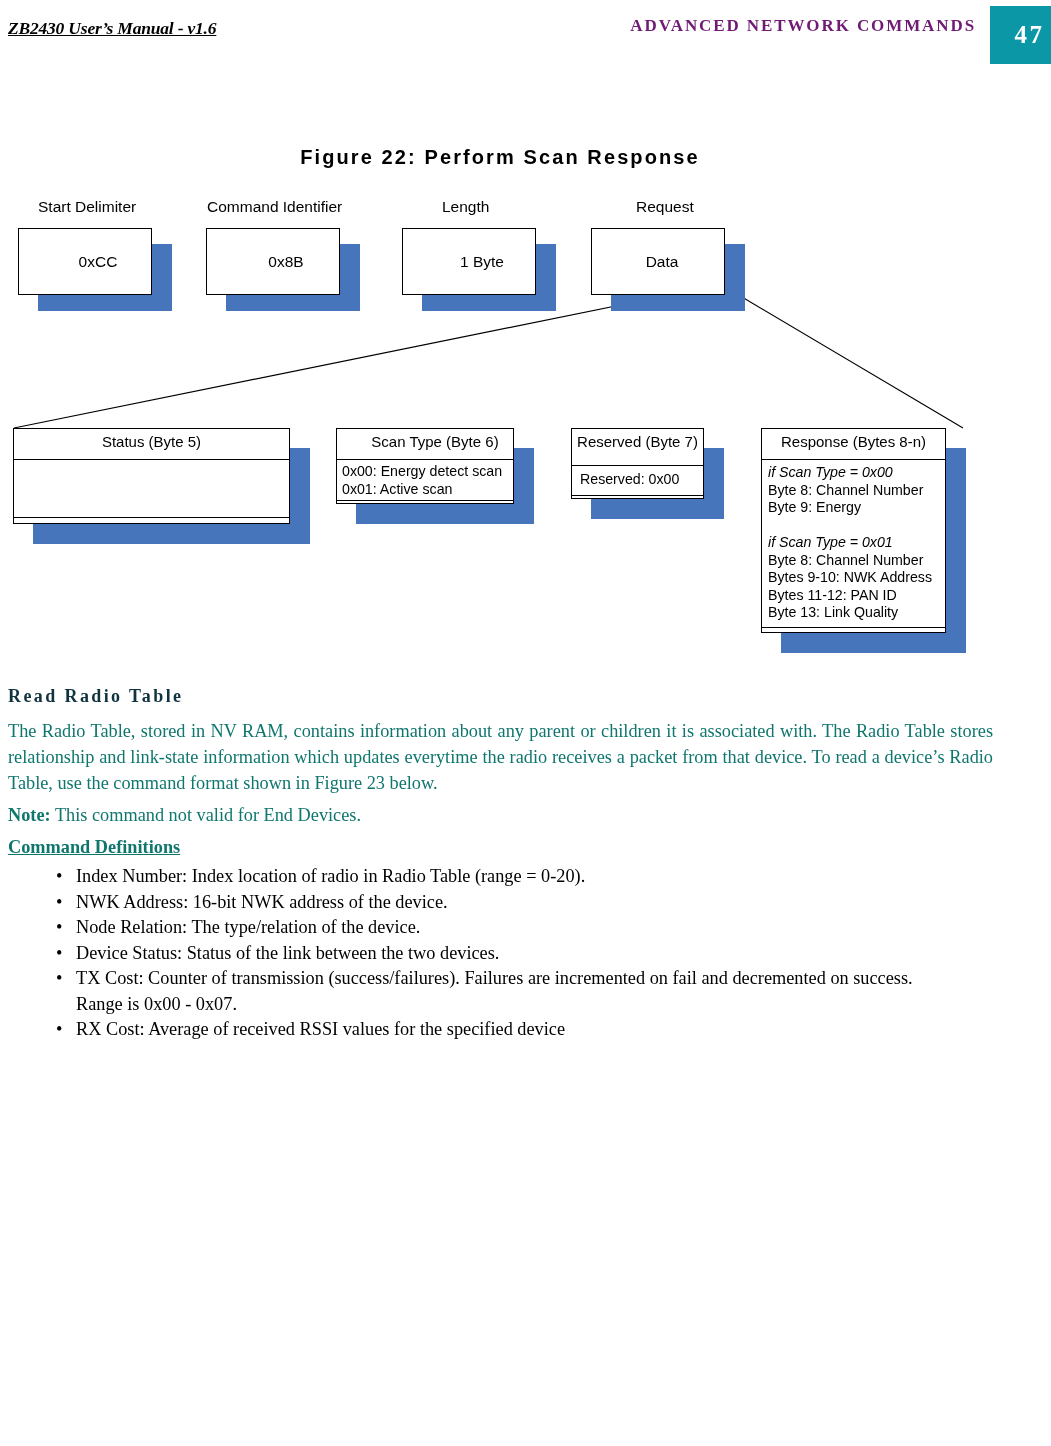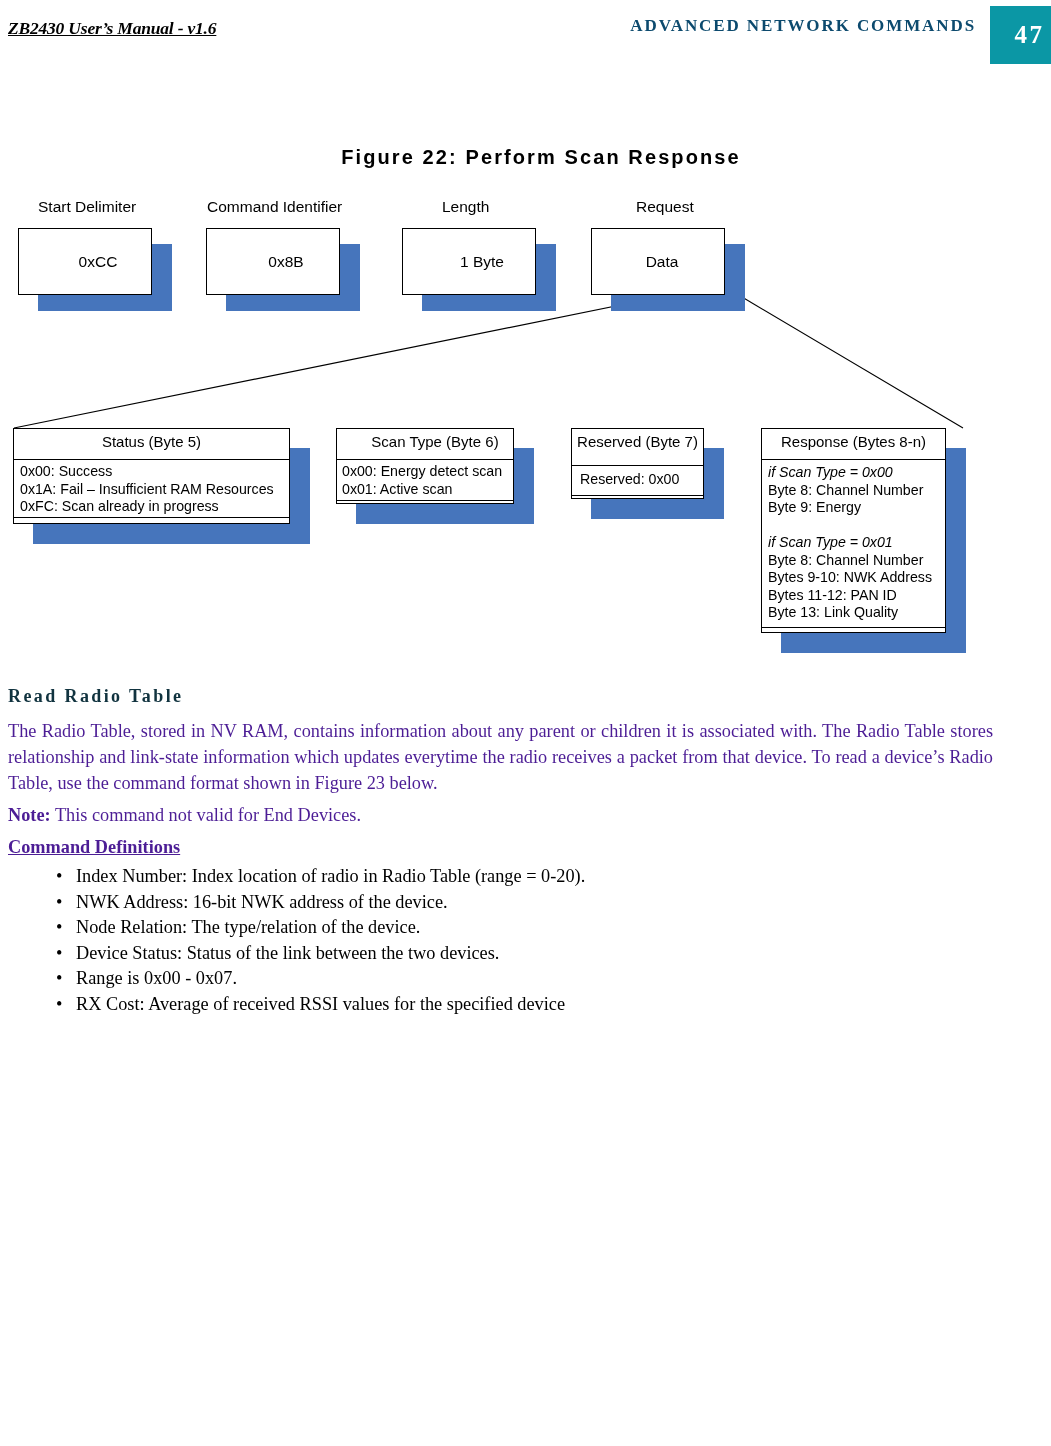--- a/index.html
+++ b/index.html
@@ -33,21 +33,21 @@
     white-space: nowrap;
     text-decoration: underline;
   }
   .hdr-section {
     position: absolute;
     right: 75px; top: 16px;
     font-family: "Liberation Serif", serif;
     font-size: 17px;
     font-weight: bold;
     letter-spacing: 1.9px;
-    color: #0c4a6e;
+    color: #701a75;
     white-space: nowrap;
   }
   .hdr-pagebox {
     position: absolute;
     left: 990px; top: 6px;
     width: 61px; height: 58px;
     background: #0b97a5;
   }
   .hdr-pagenum {
     position: absolute;
@@ -68,21 +68,20 @@
   .figure-title {
     position: absolute;
     left: 0; top: 146px;
     width: 1000px;
     text-align: center;
     font-family: "Liberation Sans", sans-serif;
     font-size: 20px;
     font-weight: bold;
     letter-spacing: 2.1px;
     color: #000;
-    margin-left: 41px;
   }
 
   .diagram {
     position: absolute;
     left: 0; top: 0;
     width: 1051px;
     height: 1446px;
     pointer-events: none;
   }
   .diagram > * { pointer-events: auto; }
@@ -154,21 +153,21 @@
     color: #11333f;
   }
   .para {
     position: absolute;
     left: 8px;
     width: 985px;
     font-family: "Liberation Serif", serif;
     font-size: 18.3px;
     line-height: 26px;
     text-align: justify;
-    color: #4c1d95;
+    color: #0f766e;
   }
   .para-nj { text-align: left; }
   .bold { font-weight: bold; }
   .ul-bold { font-weight: bold; text-decoration: underline; }
 
   .bullets {
     position: absolute;
     left: 8px;
     width: 985px;
     font-family: "Liberation Serif", serif;
@@ -230,21 +229,20 @@
 
   <div class="boxlabel" style="left:636px;top:198px;">Request</div>
   <div class="shadow" style="left:611px;top:244px;width:134px;height:67px;"></div>
   <div class="wbox" style="left:591px;top:228px;width:134px;height:67px;"></div>
   <div class="boxvalue" style="left:591px;top:228px;width:116px;height:67px;">Data</div>
 
   <div class="shadow" style="left:33px;top:448px;width:277px;height:96px;"></div>
   <div class="wbox" style="left:13px;top:428px;width:277px;height:96px;"></div>
   <div class="section-title" style="left:13px;top:433px;width:277px;">Status (Byte 5)</div>
   <div class="wbox" style="left:13px;top:459px;width:277px;height:59px;"></div>
-  <div class="celltext" style="left:20px;top:463px;"><div>0x00: Success</div><div>0x1A: Fail – Insufficient RAM Resources</div><div>0xFC: Scan already in progress</div></div>
 
   <div class="shadow" style="left:356px;top:448px;width:178px;height:76px;"></div>
   <div class="wbox" style="left:336px;top:428px;width:178px;height:76px;"></div>
   <div class="section-title" style="left:346px;top:433px;width:178px;">Scan Type (Byte 6)</div>
   <div class="wbox" style="left:336px;top:459px;width:178px;height:42px;"></div>
   <div class="celltext" style="left:342px;top:463px;"><div>0x00: Energy detect scan</div><div>0x01: Active scan</div></div>
 
   <div class="shadow" style="left:591px;top:448px;width:133px;height:71px;"></div>
   <div class="wbox" style="left:571px;top:428px;width:133px;height:71px;"></div>
   <div class="section-title" style="left:571px;top:433px;width:133px;">Reserved (Byte 7)</div>
@@ -269,21 +267,21 @@
 
 <div class="para para-nj" style="top:834px;">
   <span class="ul-bold">Command Definitions</span>
 </div>
 
 <div class="bullets" id="bullet-list" style="top:864px;">
     <div class="bullet-row"><span class="dot">•</span><span>Index Number: Index location of radio in Radio Table (range = 0-20).</span></div>
     <div class="bullet-row"><span class="dot">•</span><span>NWK Address: 16-bit NWK address of the device.</span></div>
     <div class="bullet-row"><span class="dot">•</span><span>Node Relation: The type/relation of the device.</span></div>
     <div class="bullet-row"><span class="dot">•</span><span>Device Status: Status of the link between the two devices.</span></div>
-    <div class="bullet-row"><span class="dot">•</span></div>
+    <div class="bullet-row"><span class="dot">•</span><span>TX Cost: Counter of transmission (success/failures).  Failures are incremented on fail and decremented on success.</span></div>
     <div class="bullet-cont">Range is 0x00 - 0x07.</div>
     <div class="bullet-row"><span class="dot">•</span><span>RX Cost: Average of received RSSI values for the specified device</span></div>
   </div>
 
 <div class="footer">
   
   
 </div>
 
 </body></html>

